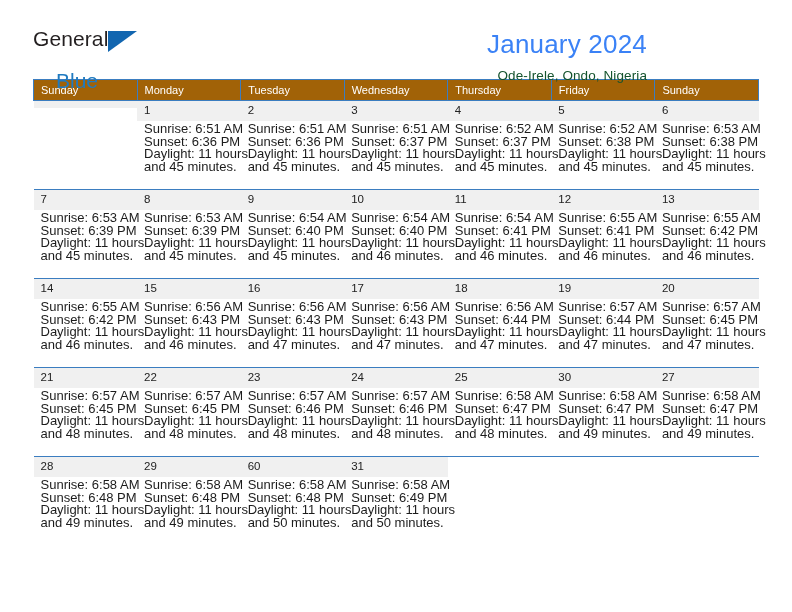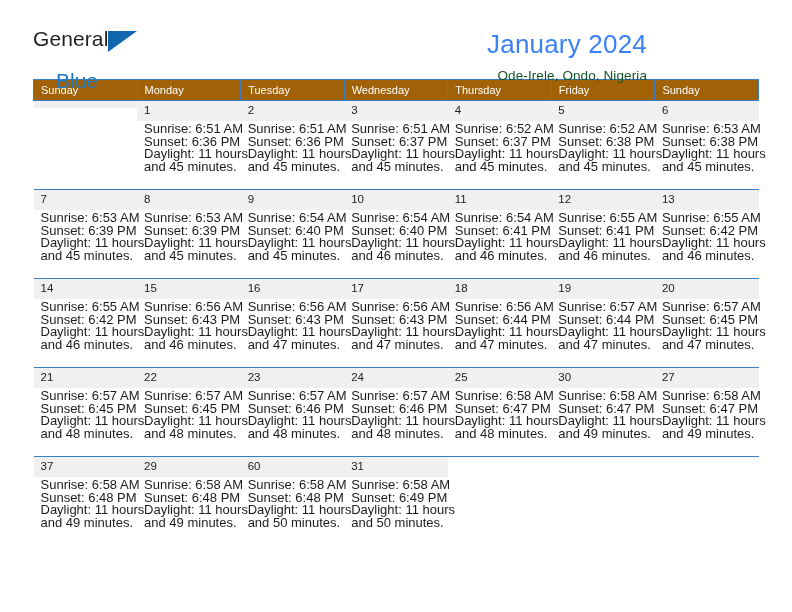--- a/index.html
+++ b/index.html
@@ -414,21 +414,21 @@
             <div class="lines">
               <div>Sunrise: 6:58 AM</div>
               <div>Sunset: 6:47 PM</div>
               <div>Daylight: 11 hours</div>
               <div>and 49 minutes.</div>
             </div>
           </td>
         </tr>
         <tr class="week-even">
           <td class="">
-            <span class="daynum">37</span>
+            <span class="daynum">28</span>
             <div class="lines">
               <div>Sunrise: 6:58 AM</div>
               <div>Sunset: 6:48 PM</div>
               <div>Daylight: 11 hours</div>
               <div>and 49 minutes.</div>
             </div>
           </td>
           <td class="">
             <span class="daynum">29</span>
             <div class="lines">

